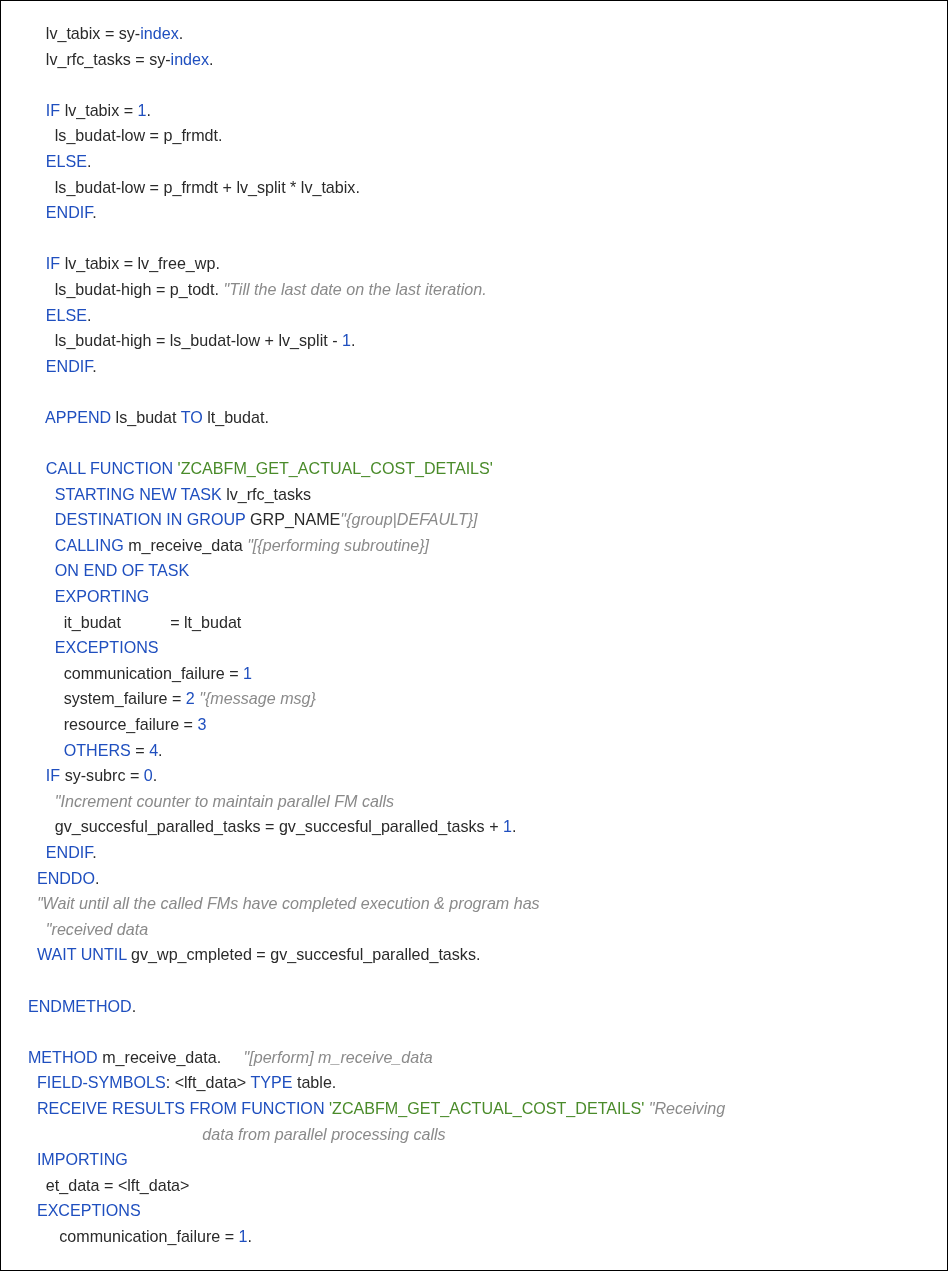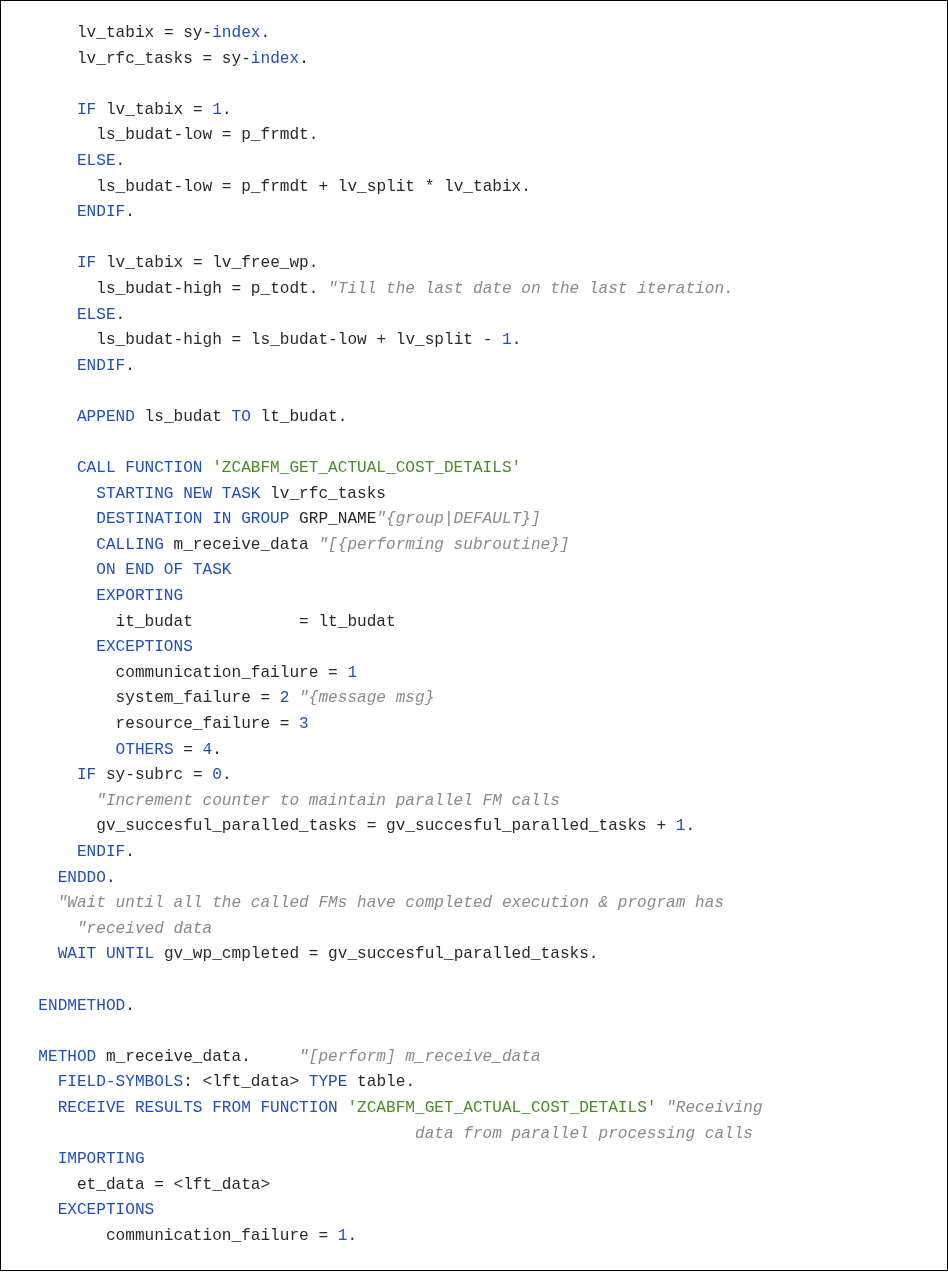--- a/index.html
+++ b/index.html
@@ -11,21 +11,21 @@
   .page {
     width: 948px;
     box-sizing: border-box;
     padding: 20px 18px;
     border: 1px solid #000;
     background: #fff;
   }
   pre.code {
     margin: 0;
     padding: 0;
-    font-family: Liberation Mono, monospace;
+    font-family: Liberation Sans, sans-serif;
     font-size: 16.1px;
     line-height: 25.6px;
     white-space: pre;
     color: #2a2a2a;
   }
   .kw { color: #1f4fbf; }      
   .num { color: #1f4fbf; }     
   .str { color: #4a8b2a; }     
   .cmt { color: #8a8a8a; font-style: italic; }
   .id  { color: #2a2a2a; }

